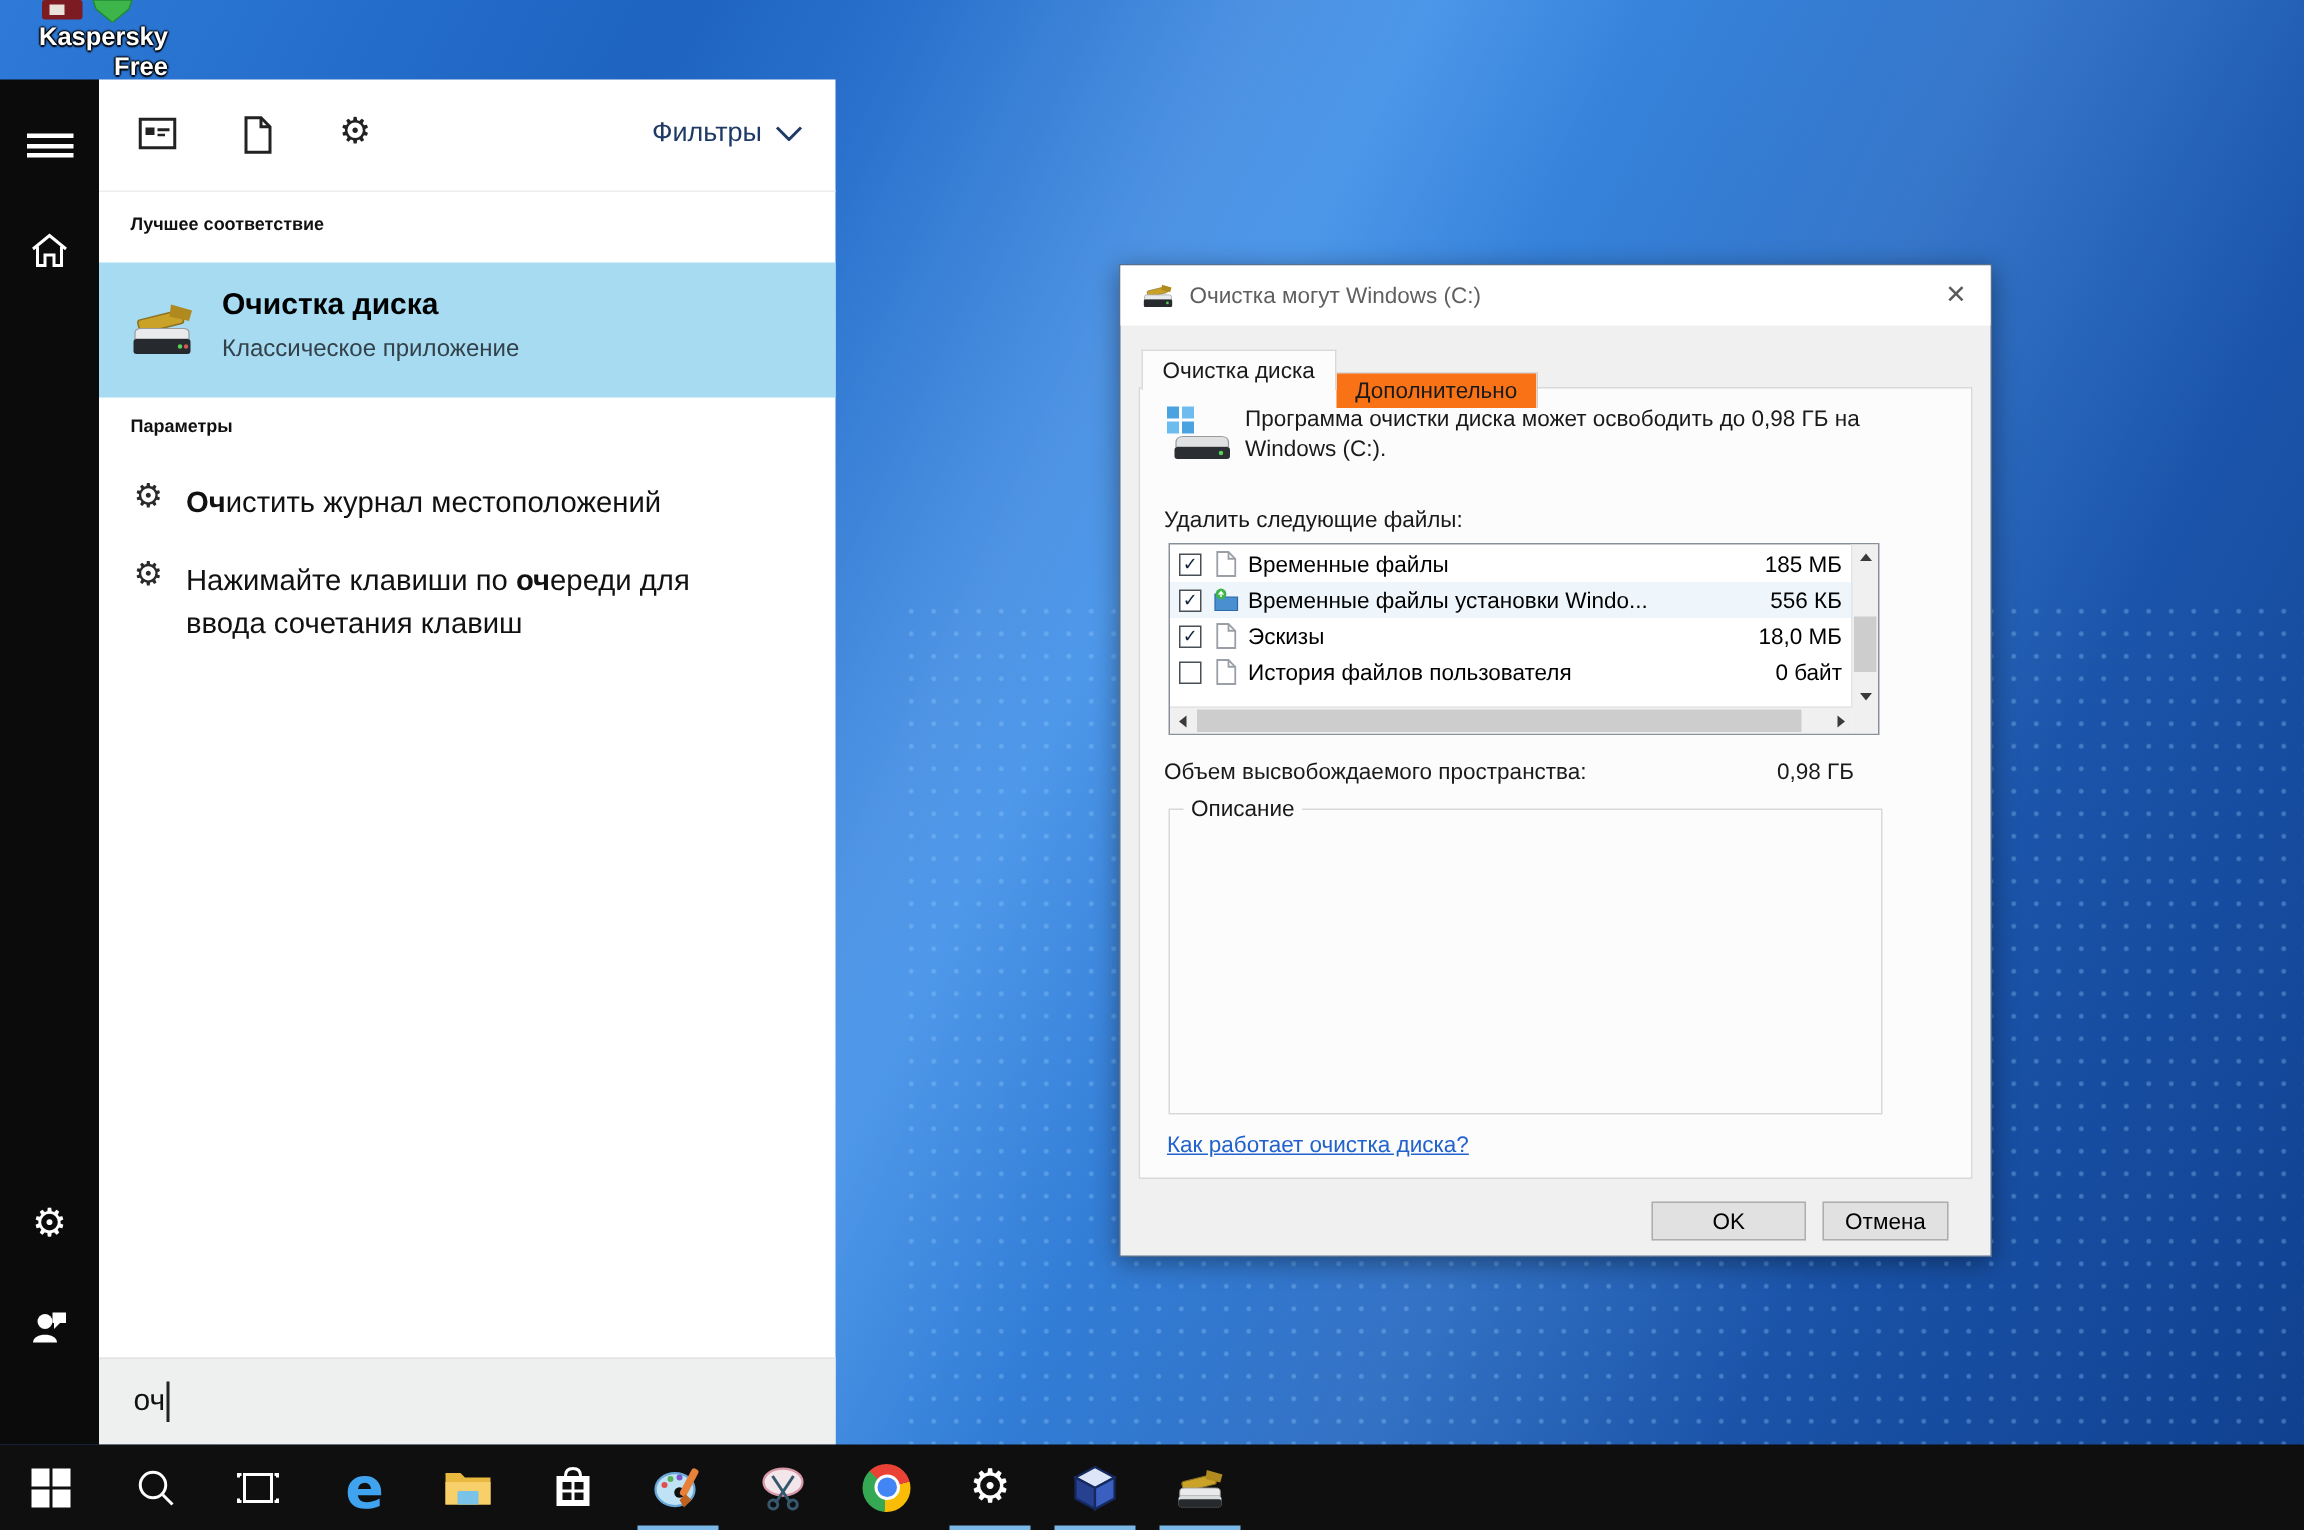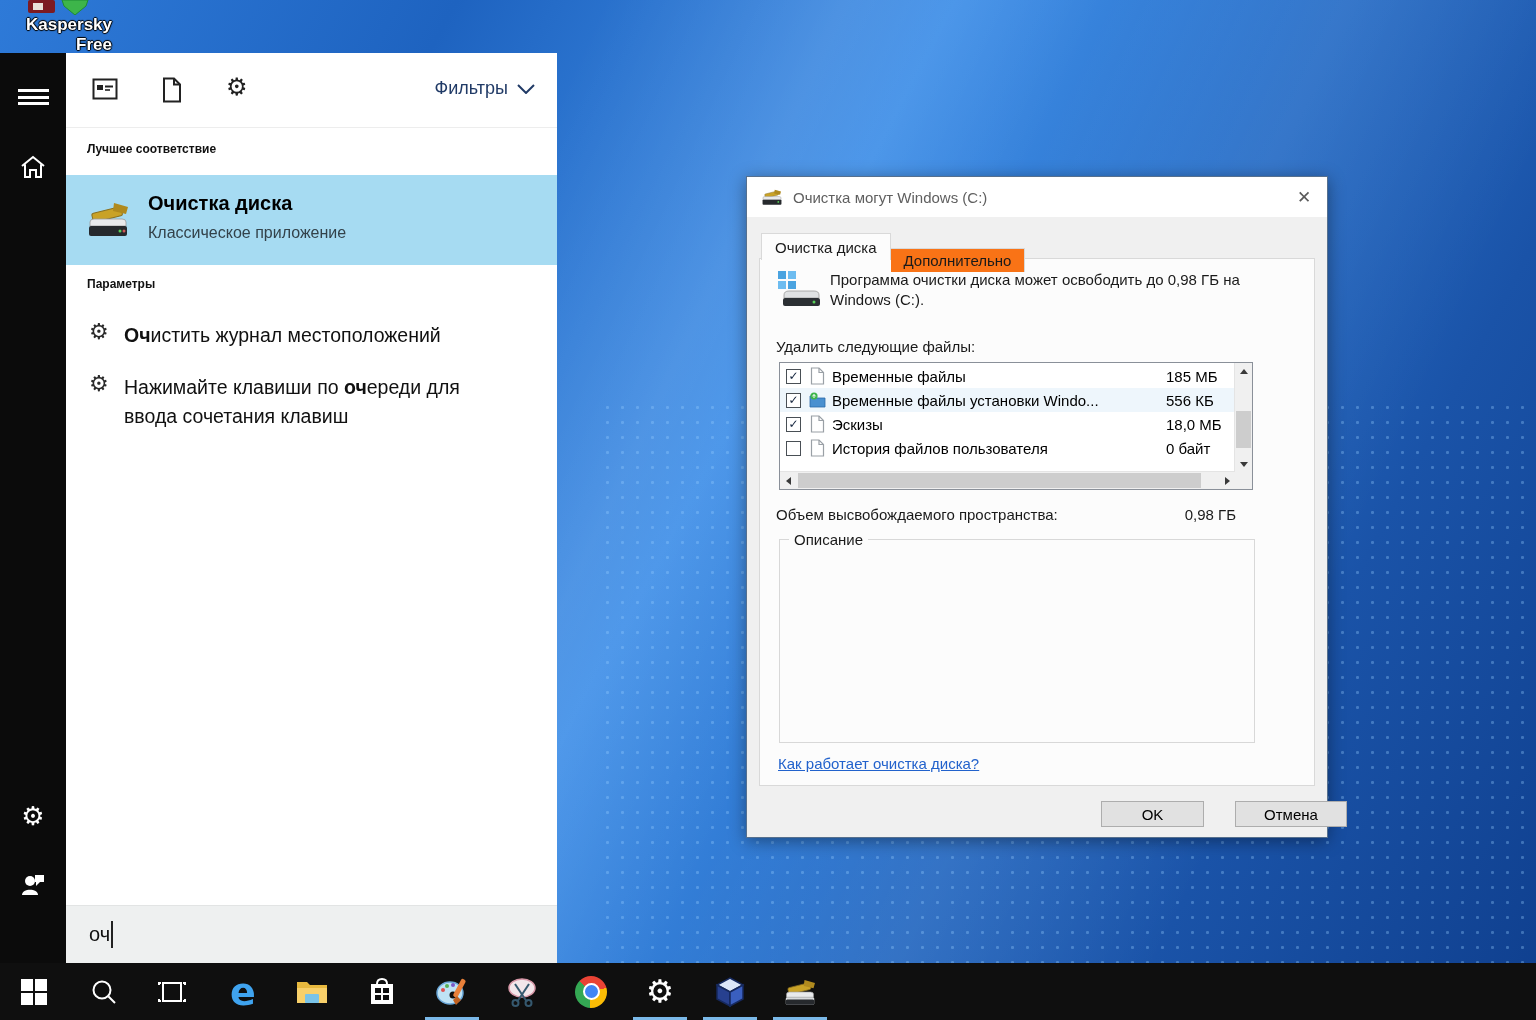--- a/index.html
+++ b/index.html
@@ -68,42 +68,42 @@
   .files-label { position:absolute; left:16px; top:79px; font-size:15px; color:#1a1a1a; }
   .listbox { position:absolute; left:19px; top:103px; width:474px; height:128px; background:#fff;
     border:1px solid #8a9099; box-sizing:border-box; }
   .lb-rows { position:absolute; left:0; top:1px; right:17px; bottom:17px; overflow:hidden; }
   .lb-row { display:flex; align-items:center; height:24px; padding-left:6px; font-size:15px; color:#000; }
   .lb-row.selected { background:#eef6fc; }
   .cb { width:15px; height:15px; border:1px solid #494f55; background:#fff; display:flex; align-items:center;
     justify-content:center; font-size:12px; font-weight:bold; color:#10203a; box-sizing:border-box; flex:none; }
   .ficon { width:17px; height:18px; margin:0 6px 0 8px; flex:none; }
   .fname { flex:1; white-space:nowrap; overflow:hidden; }
-  .fsize { padding-right:7px; min-width:62px; flex:none; }
+  .fsize { padding-right:7px; text-align:right; min-width:62px; flex:none; }
   .vscroll { position:absolute; right:0; top:0; width:17px; bottom:17px; background:#f0f0f0; border-left:1px solid #e4e4e4; }
   .vs-btn { position:absolute; left:0; width:17px; height:16px; display:flex; align-items:center; justify-content:center; }
   .vs-thumb { position:absolute; left:1px; right:1px; top:44%; height:34%; background:#cdcdcd; }
   .hscroll { position:absolute; left:0; right:17px; bottom:0; height:17px; background:#f0f0f0; border-top:1px solid #e4e4e4; }
   .hs-btn { position:absolute; top:0; width:16px; height:17px; display:flex; align-items:center; justify-content:center; }
   .hs-thumb { position:absolute; left:18px; right:34px; top:1px; bottom:1px; background:#cdcdcd; }
   .sb-corner { position:absolute; right:0; bottom:0; width:17px; height:17px; background:#f0f0f0; }
   .tri-up { width:0; height:0; border-left:4px solid transparent; border-right:4px solid transparent; border-bottom:5px solid #3a3a3a; }
   .tri-down { width:0; height:0; border-left:4px solid transparent; border-right:4px solid transparent; border-top:5px solid #3a3a3a; }
   .tri-left { width:0; height:0; border-top:4px solid transparent; border-bottom:4px solid transparent; border-right:5px solid #3a3a3a; }
   .tri-right { width:0; height:0; border-top:4px solid transparent; border-bottom:4px solid transparent; border-left:5px solid #3a3a3a; }
   .space-label { position:absolute; left:16px; top:247px; font-size:15px; color:#1a1a1a; }
   .space-value { position:absolute; right:78px; top:247px; font-size:15px; color:#1a1a1a; }
   .desc-box { position:absolute; left:19px; top:280px; width:474px; height:202px; border:1px solid #d8d8d8; }
   .desc-legend { position:absolute; left:9px; top:-9px; background:#fcfcfc; padding:0 5px; font-size:15px; color:#1a1a1a; }
   .desc-text { position:absolute; left:12px; top:21px; width:430px; font-size:15px; line-height:19px; color:#1a1a1a; white-space:pre-line; }
   .help-link { position:absolute; left:18px; top:496px; font-size:15px; color:#2262cc; text-decoration:underline; cursor:pointer; }
   .btn { position:absolute; top:624px; height:26px; background:#e1e1e1; border:1px solid #adadad; box-sizing:border-box;
     display:flex; align-items:center; justify-content:center; font-size:15px; color:#000; }
   .btn-ok { left:354px; width:103px; }
-  .btn-cancel { left:488px; width:112px; }
+  .btn-cancel { left:468px; width:84px; }
 
   
   .taskbar { position:absolute; left:0; bottom:0; width:1536px; height:57px; background:#0f0f0f; }
   .tb-btn { position:absolute; top:0; width:56px; height:57px; display:flex; align-items:center; justify-content:center; }
   .tb-underline { position:absolute; bottom:0; left:1px; right:1px; height:3px; background:#7ab8e8; }
   .edge-e { font-family:"DejaVu Sans",sans-serif; font-size:38px; font-weight:bold; color:#3fa3ef; line-height:1; }
   .chrome-icon { position:relative; width:32px; height:32px; border-radius:50%;
     background:conic-gradient(from -45deg,#ea4335 0 120deg,#fbbc05 120deg 230deg,#34a853 230deg 360deg); }
   .chrome-icon:after { content:""; position:absolute; left:50%; top:50%; width:13px; height:13px; margin:-8.5px 0 0 -8.5px;
     background:#4285f4; border:2px solid #fff; border-radius:50%; }

